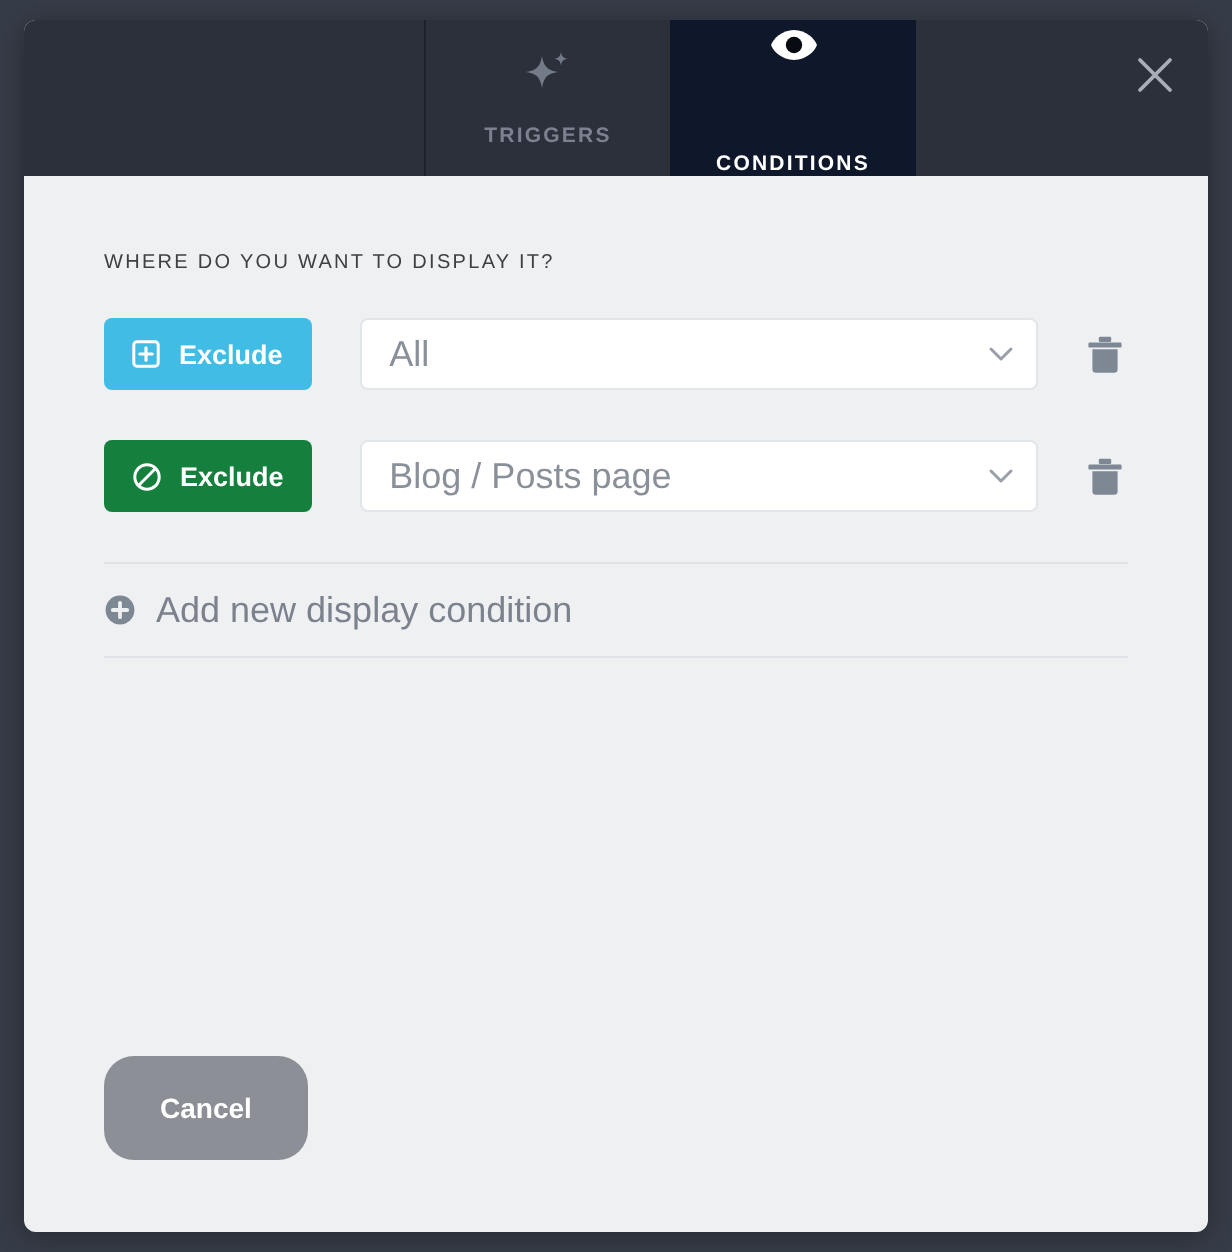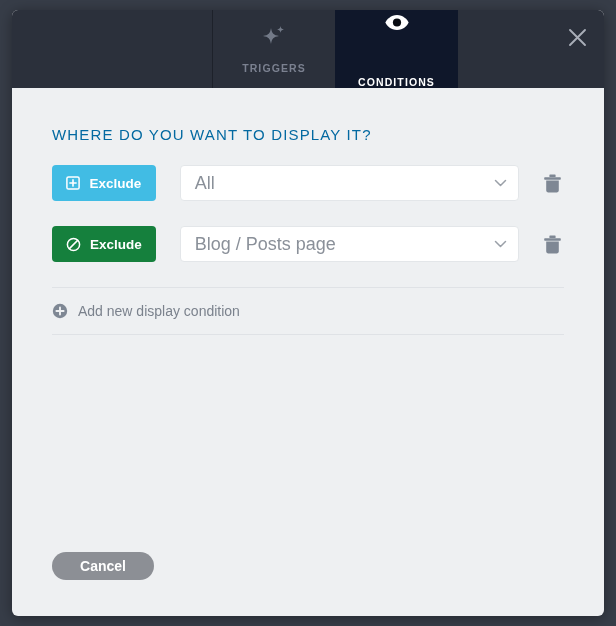--- a/index.html
+++ b/index.html
@@ -95,23 +95,23 @@
   .body {
     flex: 1 1 auto;
     position: relative;
     padding: 0 40px;
     display: flex;
     flex-direction: column;
   }
 
   .section-title {
     margin-top: 38px;
-    font-size: 15px;
+    font-size: 10px;
     letter-spacing: 1.15px;
-    color: #0369a1;
+    color: #404040;
     font-weight: normal;
   }
 
   .cond-list {
     margin-top: 22px;
   }
   .cond-row {
     display: flex;
     align-items: center;
     height: 36px;
@@ -188,38 +188,38 @@
   }
 
   .add-row {
     display: flex;
     align-items: center;
     gap: 10px;
     height: 46px;
     cursor: pointer;
   }
   .add-label {
-    font-size: 14px;
+    font-size: 18px;
     color: #7b828d;
   }
 
   
   .footer {
     position: absolute;
     left: 40px;
     right: 40px;
     bottom: 36px;
     display: flex;
     justify-content: space-between;
     align-items: center;
   }
   .btn {
     border: none;
     border-radius: 15px;
-    height: 28px;
+    height: 52px;
     font-size: 14px;
     font-weight: bold;
     color: #ffffff;
     font-family: "Liberation Sans", sans-serif;
     cursor: pointer;
   }
   .btn.cancel { width: 102px; background: #8c8f95; }
   .btn.save   { width: 102px; background: #41bce4; }
 </style>
 </head>

